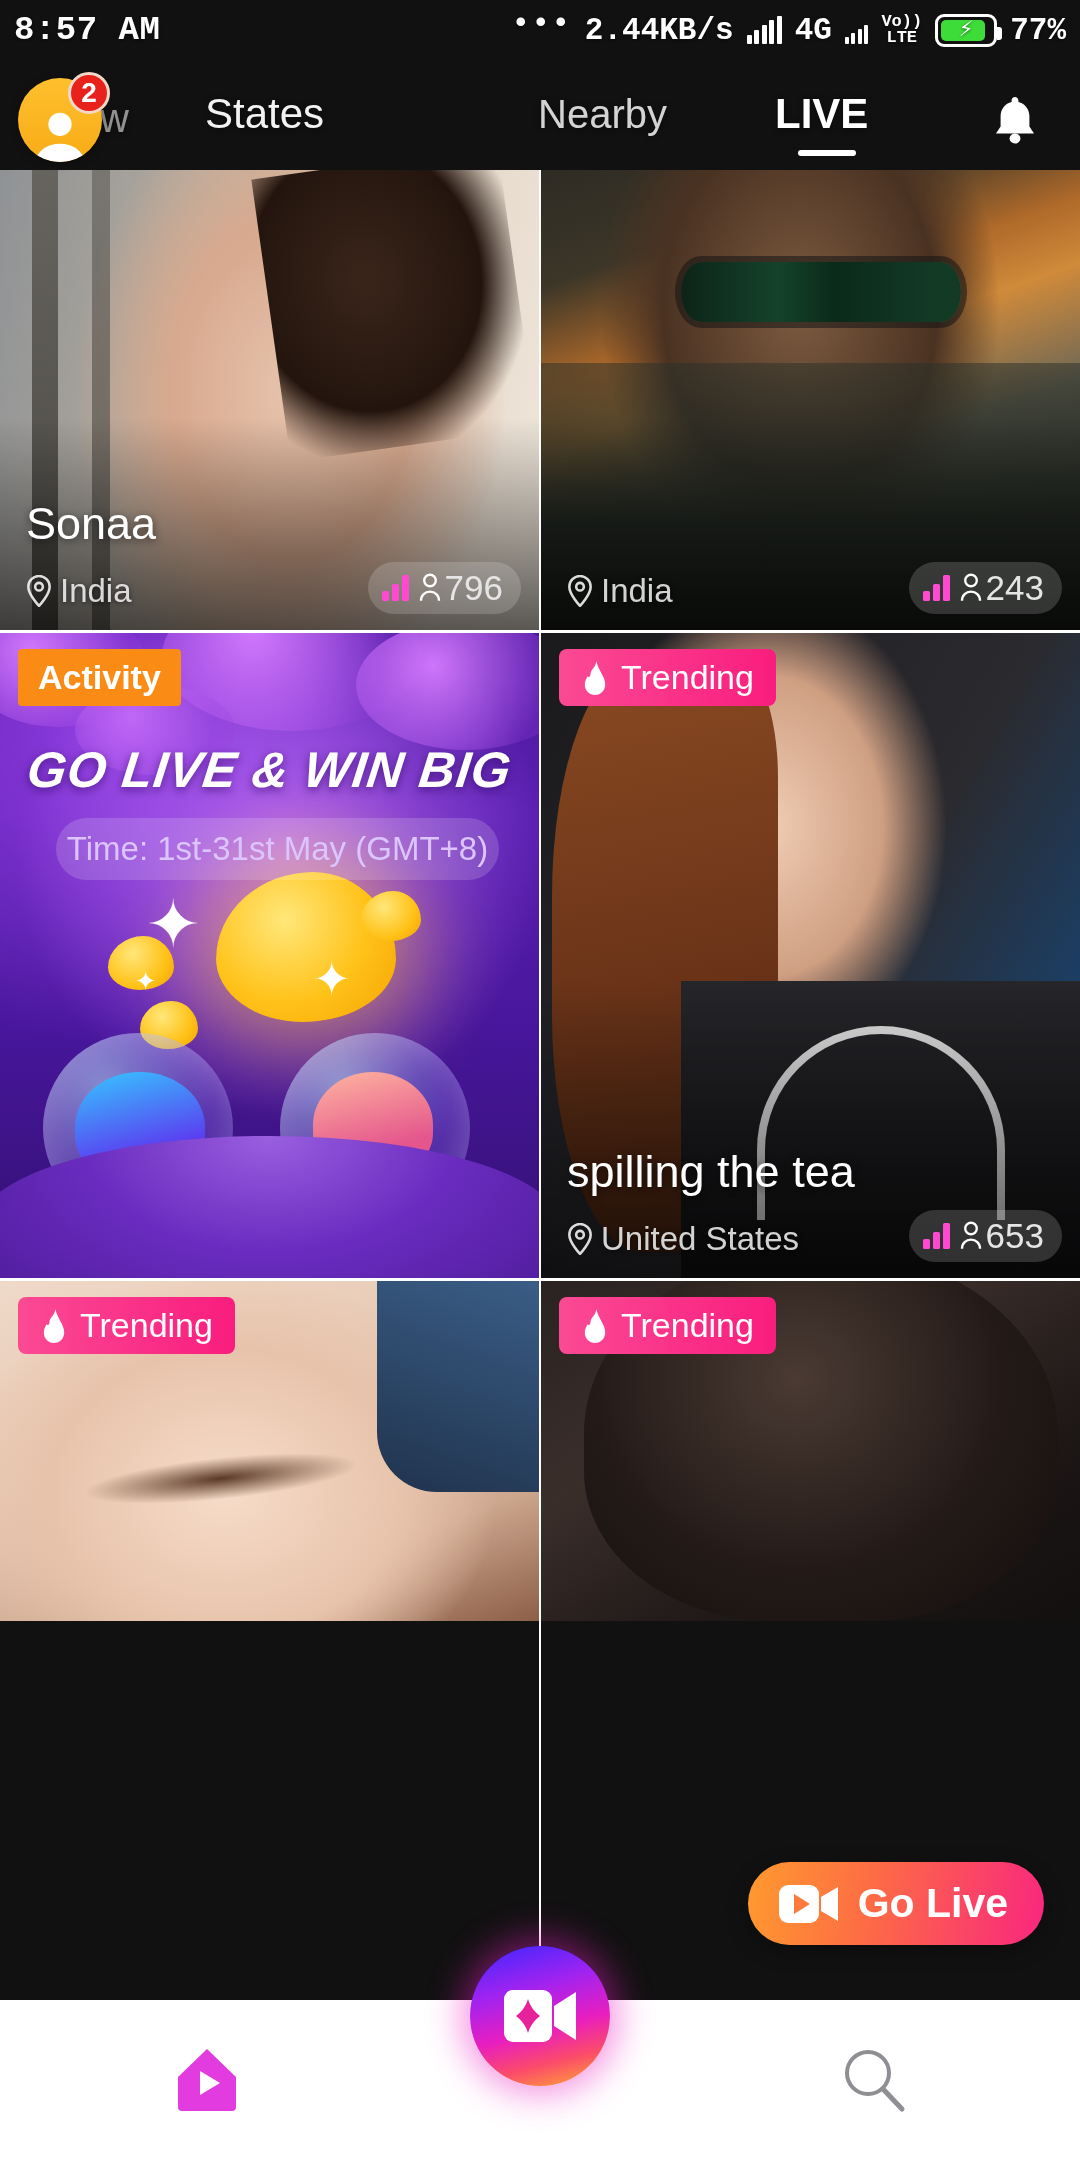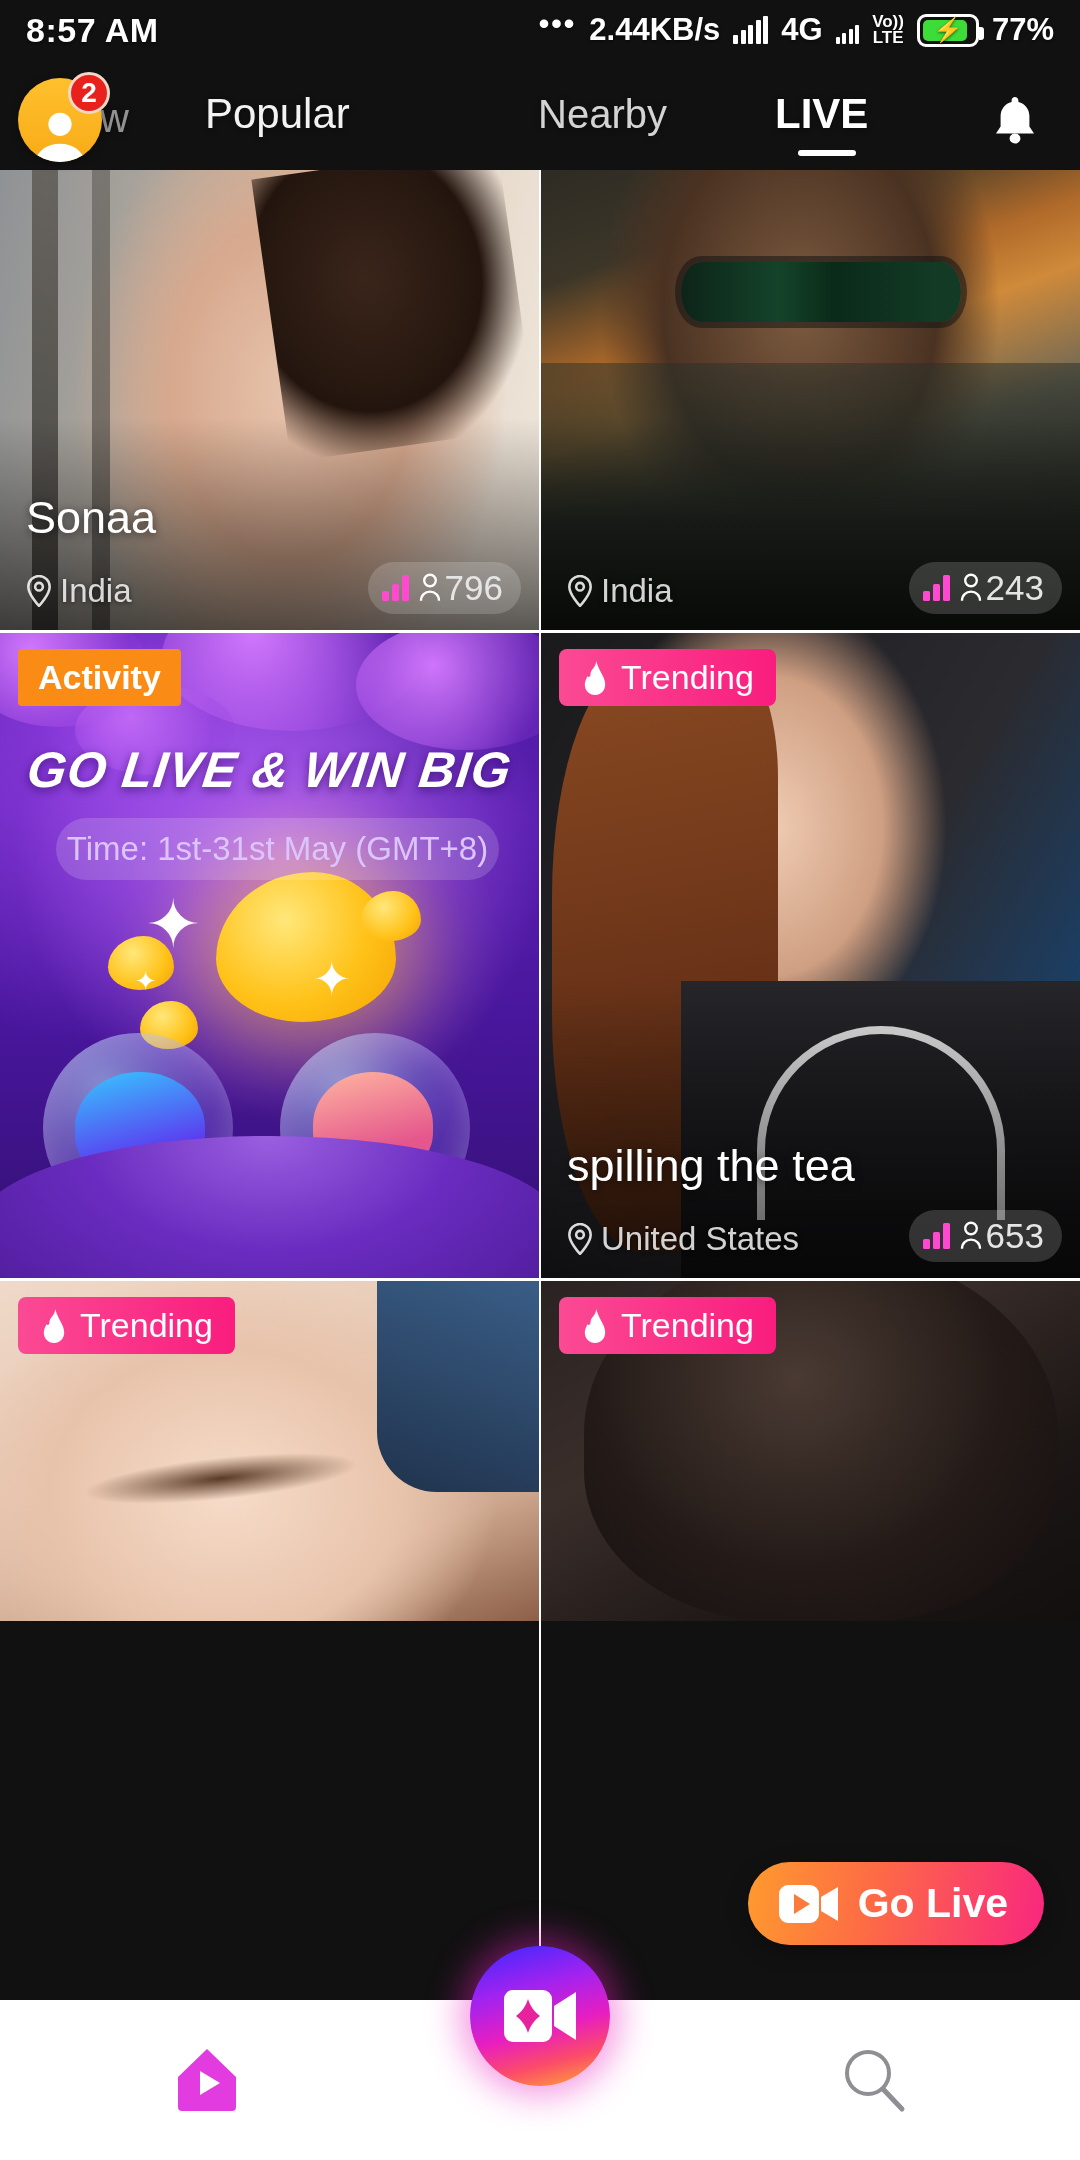--- a/index.html
+++ b/index.html
@@ -5,21 +5,21 @@
   * { margin:0; padding:0; box-sizing:border-box; }
   html,body { width:1080px; height:2160px; background:#000; overflow:hidden; }
   body { font-family:"Liberation Sans", sans-serif; -webkit-font-smoothing:antialiased; }
 
   #app { position:relative; width:1080px; height:2160px; overflow:hidden; background:#111; }
 
   
   .statusbar{
     position:absolute; top:0; left:0; width:1080px; height:60px; z-index:60;
     display:flex; align-items:center; justify-content:space-between;
-    padding:0 26px; color:#fff;
+    padding:0 14px; color:#fff;font-family:Liberation Mono, monospace;
   }
   .sb-left{ font-size:34px; font-weight:bold; letter-spacing:.5px;
             text-shadow:0 1px 3px rgba(0,0,0,.6); }
   .sb-right{ display:flex; align-items:center; gap:13px; font-size:31px; font-weight:bold;
              text-shadow:0 1px 3px rgba(0,0,0,.6); }
   .dots{ letter-spacing:2px; font-size:30px; transform:translateY(-6px); }
   .bars{ display:flex; align-items:flex-end; gap:2.5px; height:28px; }
   .bars i{ display:block; width:5px; background:#fff; border-radius:1px; }
   .bars i:nth-child(1){height:9px} .bars i:nth-child(2){height:14px}
   .bars i:nth-child(3){height:19px} .bars i:nth-child(4){height:24px}
@@ -68,21 +68,21 @@
          display:grid; grid-template-columns:539px 2px 539px;
          grid-template-rows:null; }
   .vline{ position:absolute; top:0; left:539px; width:2px; height:1820px;
           background:#fff; z-index:12; }
   .hline{ position:absolute; left:0; width:1080px; height:3px; background:#fff; z-index:12; }
 
   .card{ position:absolute; overflow:hidden; background:#1a1a1a; }
   .card .shade{ position:absolute; left:0; right:0; bottom:0; height:46%;
                 background:linear-gradient(180deg,rgba(0,0,0,0) 0%,rgba(0,0,0,.62) 100%); }
 
-  .card-title{ position:absolute; left:26px; bottom:86px; color:#fff; font-size:45px;
+  .card-title{ position:absolute; left:26px; bottom:80px; color:#fff; font-size:45px;
                text-shadow:0 2px 8px rgba(0,0,0,.6); white-space:nowrap; }
   .card-meta{ position:absolute; left:26px; bottom:20px; display:flex; align-items:center;
               gap:8px; color:rgba(255,255,255,.82); font-size:33px;
               text-shadow:0 1px 5px rgba(0,0,0,.6); }
   .pin{ width:26px; height:32px; flex:none; }
   .viewers{ position:absolute; right:18px; bottom:16px; display:flex; align-items:center;
             gap:10px; background:rgba(255,255,255,.17); border-radius:26px;
             padding:6px 18px 6px 14px; }
   .vbars{ display:flex; align-items:flex-end; gap:3px; height:26px; }
   .vbars i{ display:block; width:7px; background:#ff49d0; border-radius:1.5px; }
@@ -378,21 +378,21 @@
         <span class="fill"></span>
           <span class="bolt">⚡</span>
       </span>
       <span>77%</span>
     </div>
   </div>
 
   <div class="topnav">
     <div class="tabs">
       <div class="tab clipped">w</div>
-      <div class="tab t-popular">Popular</div>
+      <div class="tab t-popular">States</div>
       <div class="tab t-nearby">Nearby</div>
       <div class="tab t-live">LIVE</div>
       <div class="live-underline"></div>
     </div>
 
     <div class="avatar-wrap">
       <div class="avatar">
         <svg viewBox="0 0 64 64">
           <circle cx="32" cy="21" r="12" fill="#fff"></circle>
           <path d="M6 64c0-14.4 11.6-23 26-23s26 8.6 26 23z" fill="#fff"></path>

